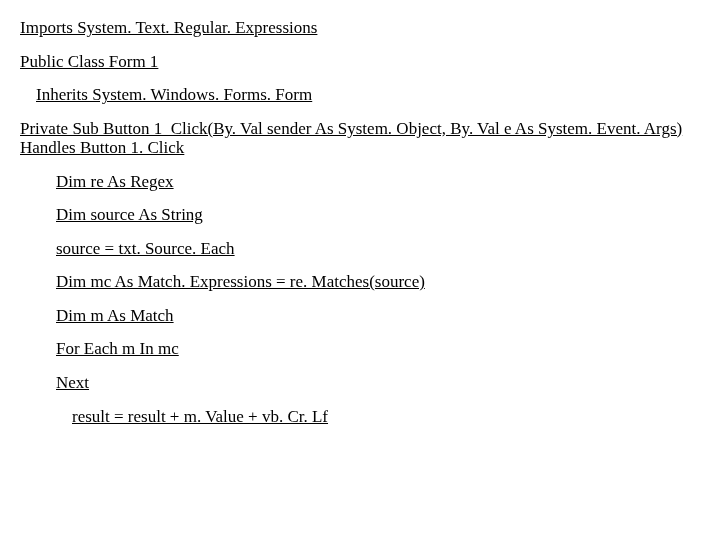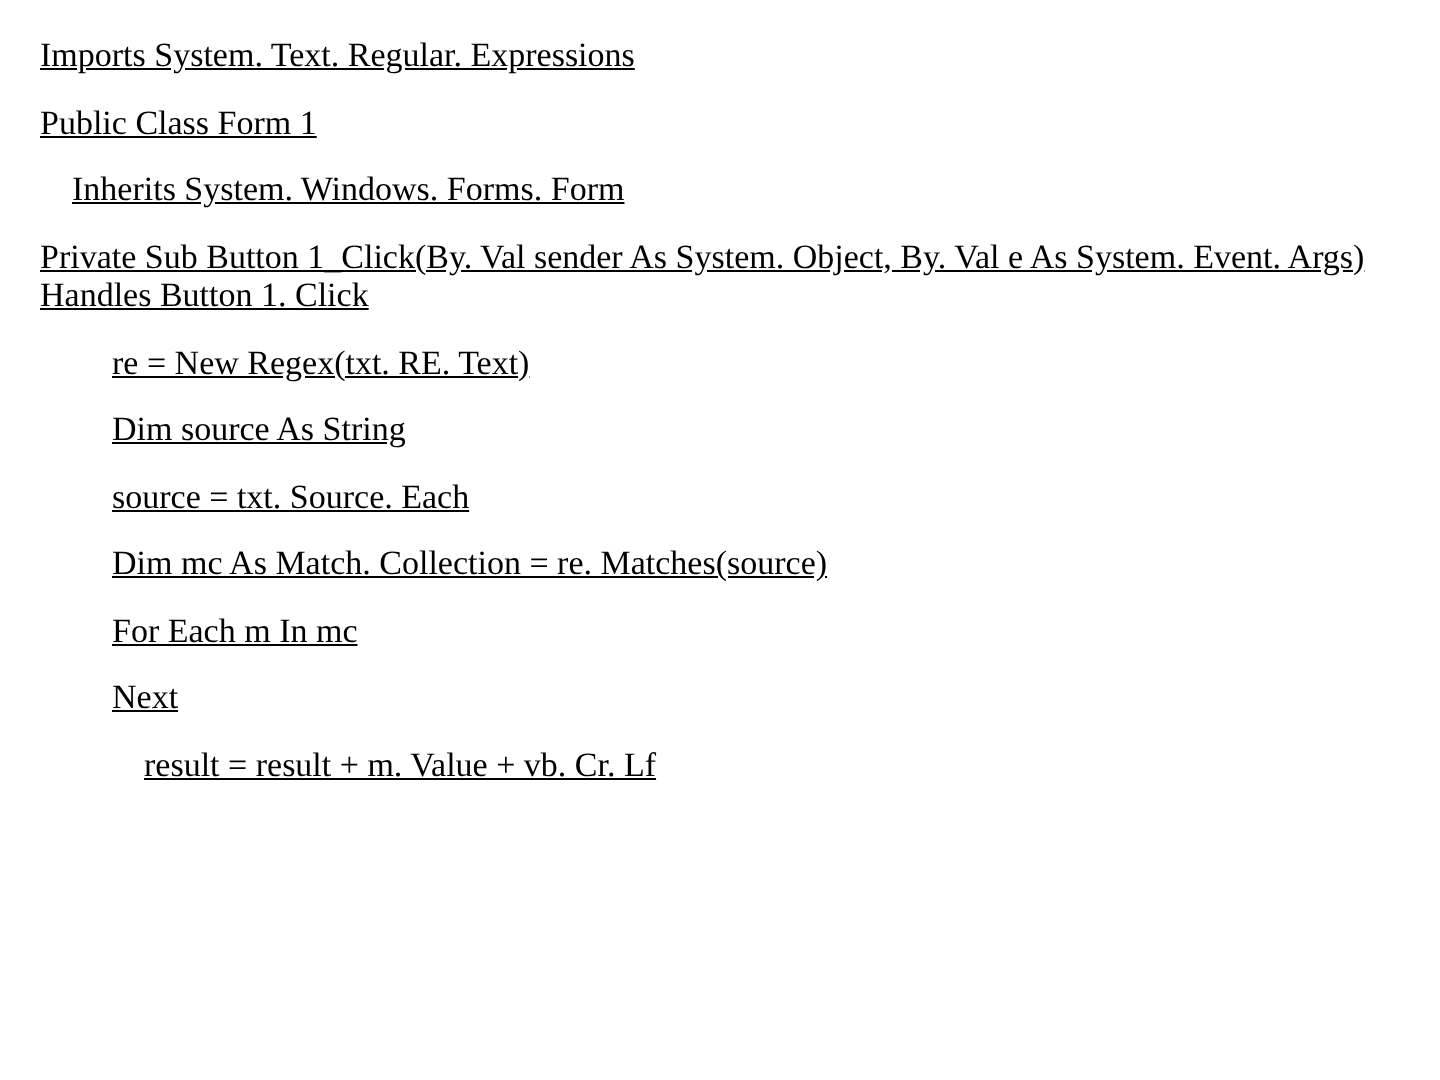--- a/index.html
+++ b/index.html
@@ -31,29 +31,30 @@
 <div class="page">
 
   <div class="line">Imports System. Text. Regular. Expressions</div>
 
   <div class="line">Public Class Form 1</div>
 
   <div class="line indent1">Inherits System. Windows. Forms. Form</div>
 
   <div class="line">Private Sub Button 1_Click(By. Val sender As System. Object, By. Val e As System. Event. Args) Handles Button 1. Click</div>
 
+  <div class="line indent2">Dim re As Regex</div>
 
-  <div class="line indent2">re = New Regex(txt. RE. Text)</div>
 
   <div class="line indent2">Dim source As String</div>
 
   <div class="line indent2">source = txt. Source. Each</div>
 
-  <div class="line indent2">Dim mc As Match. Collection = re. Matches(source)</div>
+  <div class="line indent2">Dim mc As Match. Expressions = re. Matches(source)</div>
 
+  <div class="line indent2">Dim m As Match</div>
 
 
   <div class="line indent2">For Each m In mc</div>
 
   <div class="line indent2">Next</div>
 
   <div class="line indent3">result = result + m. Value + vb. Cr. Lf</div>
 
 
 </div>

